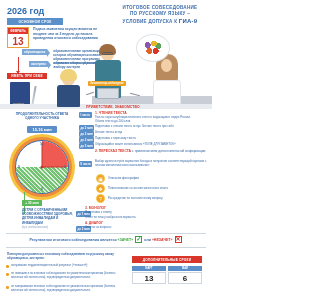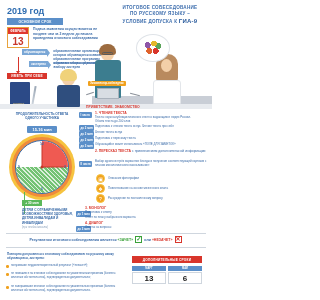--- a/index.html
+++ b/index.html
@@ -308,21 +308,21 @@
 
   <div class="hdr-title">
     <div>ИТОГОВОЕ СОБЕСЕДОВАНИЕ</div>
     <div>ПО РУССКОМУ ЯЗЫКУ –</div>
     <div>
       <span>УСЛОВИЕ ДОПУСКА К</span>
       <span class="big">ГИА-9</span>
     </div>
   </div>
 
-  <div class="year">2019 год</div>
+  <div class="year">2026 год</div>
   <div class="srok-bar">ОСНОВНОЙ СРОК</div>
 
   <div class="datechip">
     <div class="m">ФЕВРАЛЬ</div>
     <div class="d">13</div>
   </div>
 
   <div class="lead">Подача заявления осуществляется не позднее чем за 2 недели до начала проведения итогового собеседования</div>
 
   <div class="arow" id="arow1">

